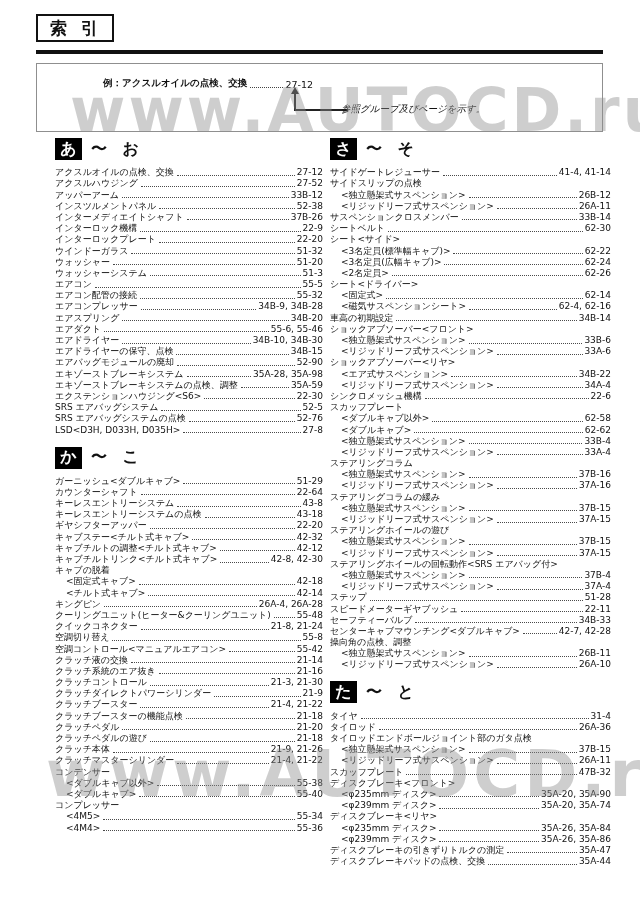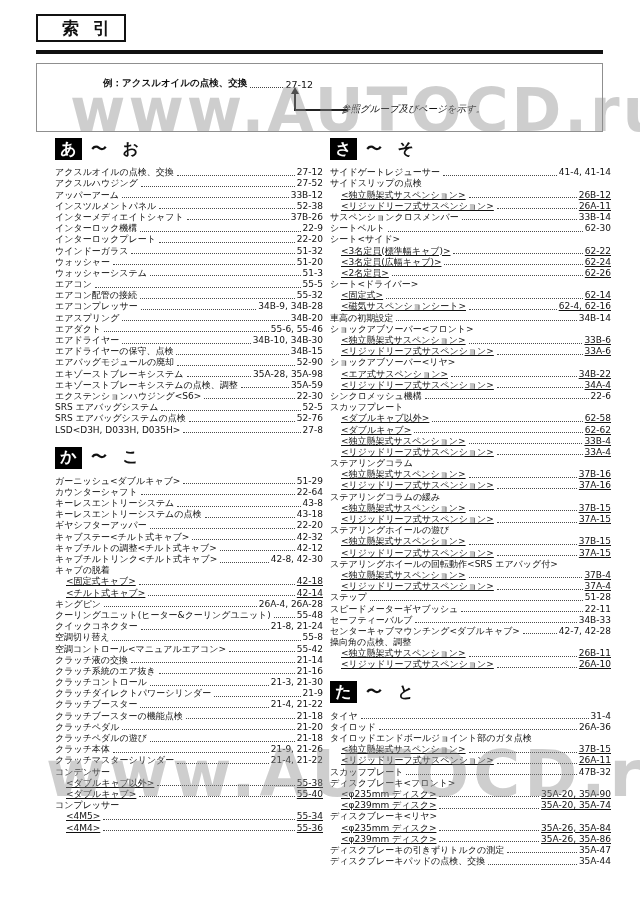--- a/index.html
+++ b/index.html
@@ -3,21 +3,21 @@
 <meta charset="utf-8">
 <style>
   html,body { margin:0; padding:0; background:#ffffff; }
   .page {
     position:relative; width:640px; height:905px; background:#ffffff;
     font-family:"DejaVu Sans", sans-serif; color:#111; overflow:hidden;
   }
   
   .title-box {
     position:absolute; left:36px; top:14px;
-    border:2px solid #111; padding:4px 10px 3px 24px;
+    border:2px solid #111; padding:4px 10px 3px 12px;
     font-size:17px; font-weight:bold; letter-spacing:4px; line-height:1; background:#fff;
   }
   .title-rule { position:absolute; left:36px; top:50px; width:567px; height:4px; background:#111; }
 
   
   .example-box { position:absolute; left:36px; top:63px; width:565px; height:67px; border:1px solid #8f8f8f; background:transparent; }
   .example-row { position:absolute; left:18px; top:13px; width:258px; display:flex; align-items:flex-end; font-size:9.5px; }
   .example-row .lbl { font-weight:bold;margin-left:48px; }
   .example-row .leader { flex:1 1 auto; border-bottom:1px dotted #444; margin:0 2px 2px 3px; min-width:6px; }
   .example-arrow-head { position:absolute; left:254px; top:23px; width:0; height:0;
@@ -39,21 +39,21 @@
   .section + .section { margin-top:12px; }
   .section-header { display:flex; align-items:center; margin:0 0 6px 0; }
   .kana-box { width:27px; height:22px; background:#000; color:#fff; font-weight:bold; font-size:16px;
               display:flex; align-items:center; justify-content:center; flex:0 0 auto; }
   .kana-range { font-size:16px; font-weight:bold; margin-left:9px; letter-spacing:5px; }
 
   .row { display:flex; align-items:flex-end; height:11.2px; font-size:9px; line-height:10px; white-space:nowrap; }
   .row .lbl { flex:0 0 auto; }
   .row .leader { flex:1 1 auto; border-bottom:1px dotted #4a4a4a; margin:0 2px 1.5px 3px; min-width:6px; }
   .row .pg { flex:0 0 auto; }
-  .row.indent { padding-left:11px;text-decoration:underline; }
+  .row.indent { padding-left:11px; }
 </style>
 </head>
 <body>
 
 <div class="page">
 
   <div class="title-box">
     <span>索 引</span>
   </div>
   <div class="title-rule"></div>

